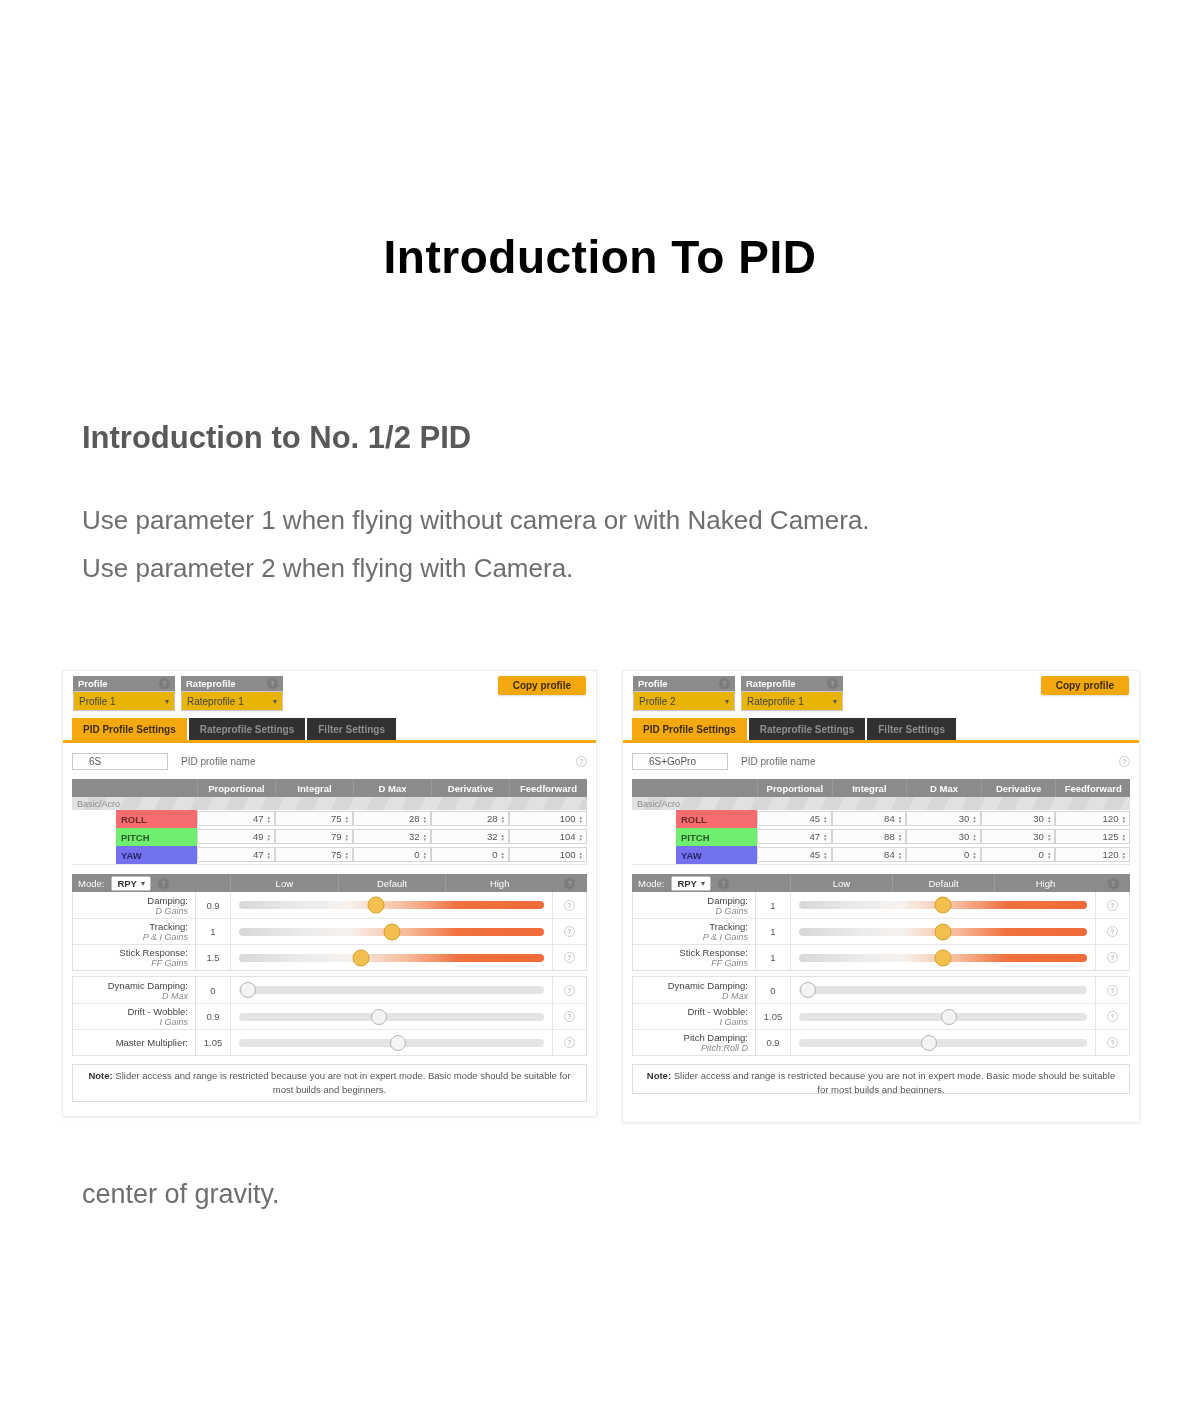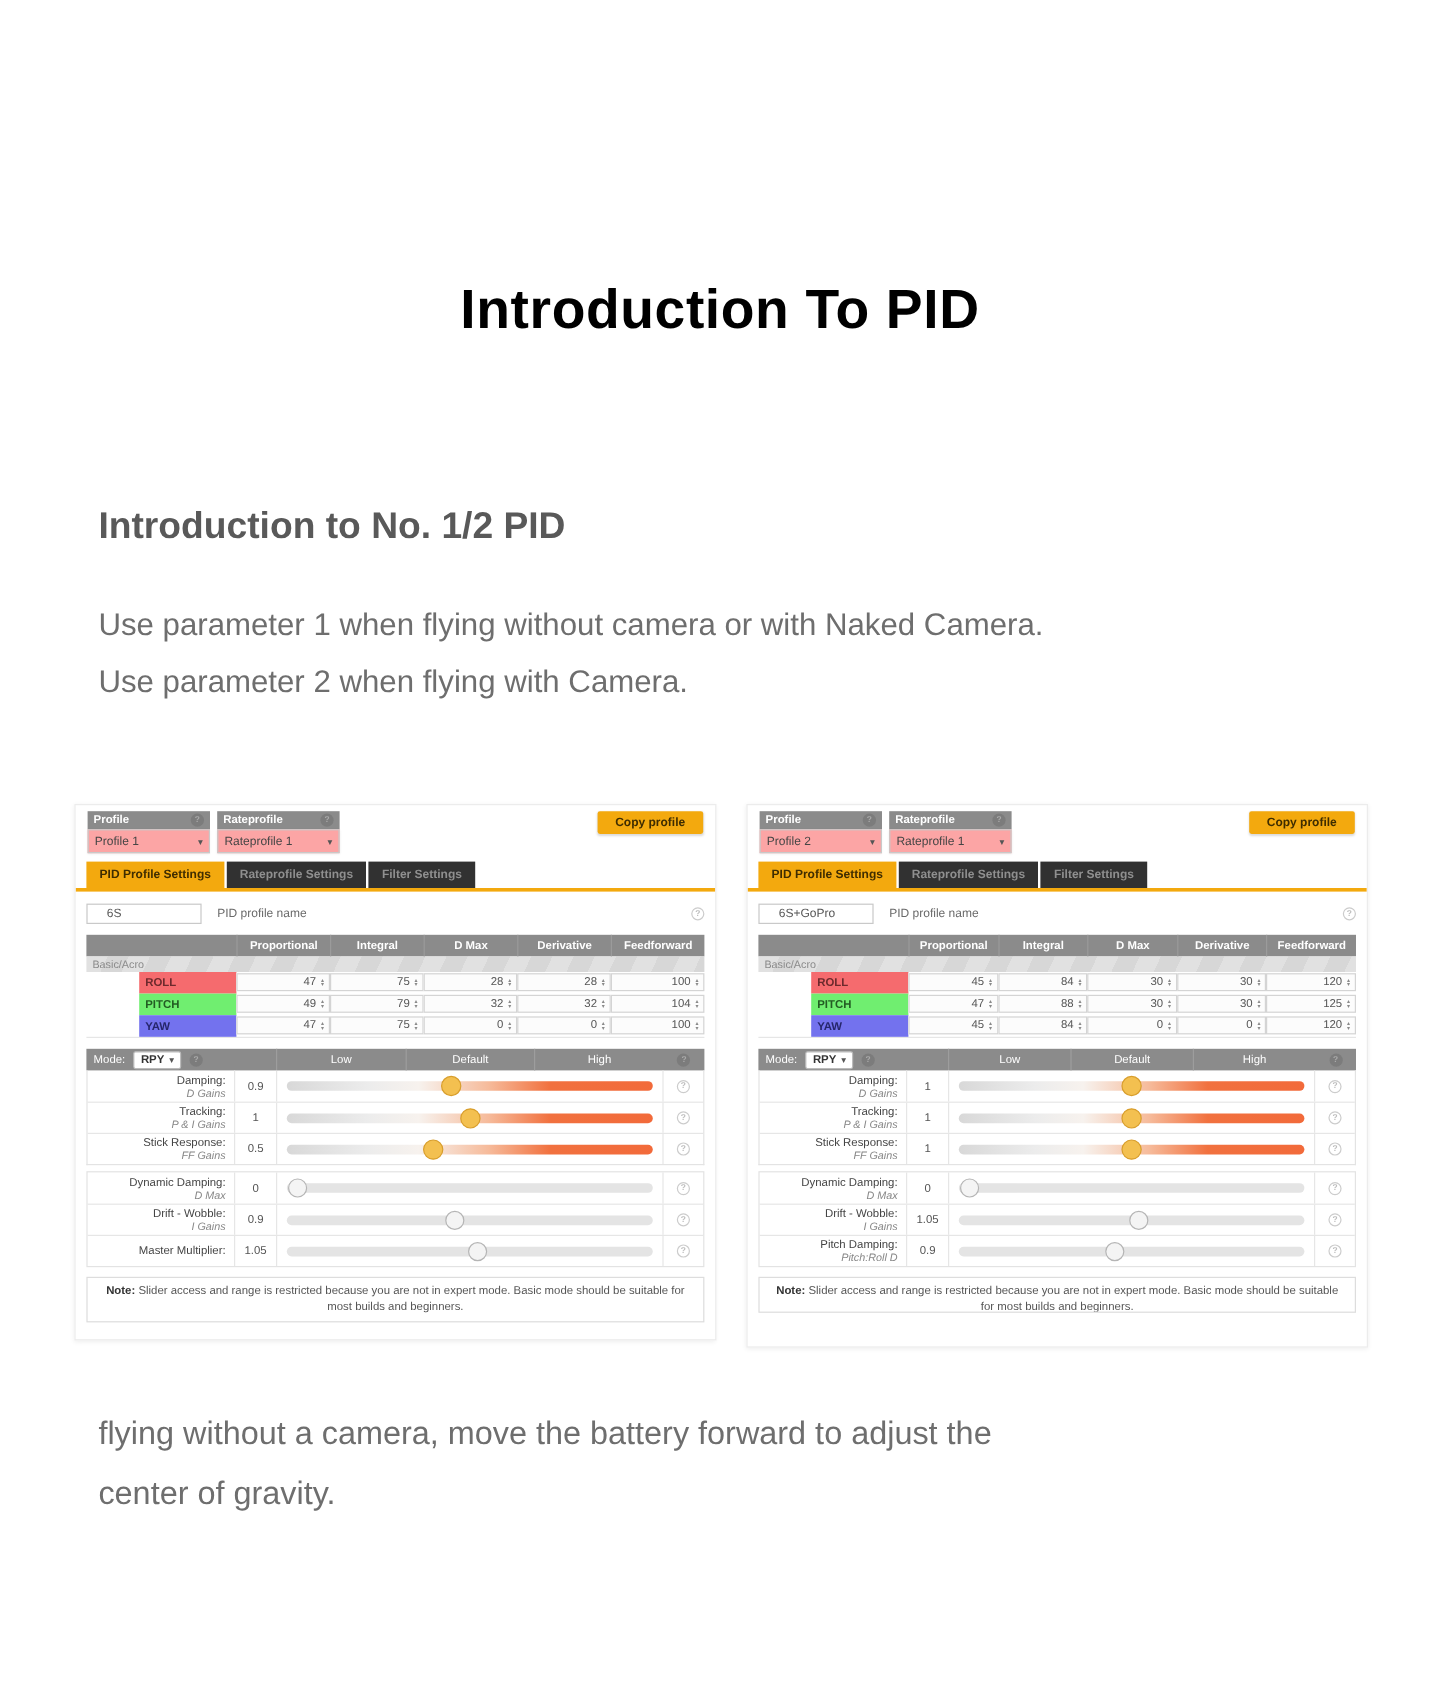--- a/index.html
+++ b/index.html
@@ -18,21 +18,21 @@
   .panel { width:535px; height:447px; background:#fff; border:1px solid #ececec;
     box-shadow:0 1px 4px rgba(0,0,0,.07); overflow:hidden; padding-top:3px;
     font-family:"Liberation Sans", sans-serif; }
   .panel.second { width:518px; height:453px; }
 
   
   .topbar { display:flex; gap:6px; padding:2px 10px 0 10px; align-items:flex-start; }
   .pgroup { width:102px; }
   .pgroup .ghead { height:15px; background:#8b8b8b; color:#fff; font-size:9.5px; font-weight:bold;
     display:flex; align-items:center; justify-content:space-between; padding:0 5px; }
-  .pgroup .gselect { height:20px; background:#fca5a5; border:1px solid #c9c9c9; margin-top:0;
+  .pgroup .gselect { height:20px; background:#eab308; border:1px solid #c9c9c9; margin-top:0;
     display:flex; align-items:center; justify-content:space-between; padding:0 5px;
     font-size:10px; color:#454545; box-shadow:0 1px 2px rgba(0,0,0,.08); cursor:pointer; }
   .chev { font-size:8px; color:#555; font-family:"DejaVu Sans", sans-serif; }
   .copybtn { margin-left:auto; background:#f3a90e; color:#3f2d00; font-size:10px; font-weight:bold;
     padding:4px 15px; border-radius:2px; cursor:pointer; box-shadow:0 1px 2px rgba(0,0,0,.15); }
 
   
   .tabs { display:flex; margin-top:7px; border-bottom:3px solid #f3a90e; padding-left:9px; }
   .tab { background:#313131; color:#8f8f8f; font-size:10px; font-weight:bold;
     padding:6px 11px 5px; margin-right:2px; cursor:pointer; white-space:nowrap; }
@@ -340,21 +340,21 @@
               </div>
             <div class="shelp">
                 <span class="qmark ring">?</span>
               </div>
           </div>
           <div class="srow">
             <div class="slabel">
                 <div class="sl1">Stick Response:</div>
                 <div class="sl2">FF Gains</div>
               </div>
-            <div class="sval">0.5</div>
+            <div class="sval">1.5</div>
             <div class="strack-cell">
                 <div class="strack orange">
                   <div class="knob" style="left: 40%;"></div>
                 </div>
               </div>
             <div class="shelp">
                 <span class="qmark ring">?</span>
               </div>
           </div>
         </div>
@@ -697,15 +697,14 @@
         </div>
 
         <div class="note"><b>Note:</b><span> Slider access and range is restricted because you are not in expert mode. Basic mode should be suitable for most builds and beginners.</span></div>
       </div>
 
     </div>
   </div>
 </div>
 
 <div class="footer-par">
-  <div>flying without a camera, move the battery forward to adjust the</div>
   <div>center of gravity.</div>
 </div>
 
 </body></html>

